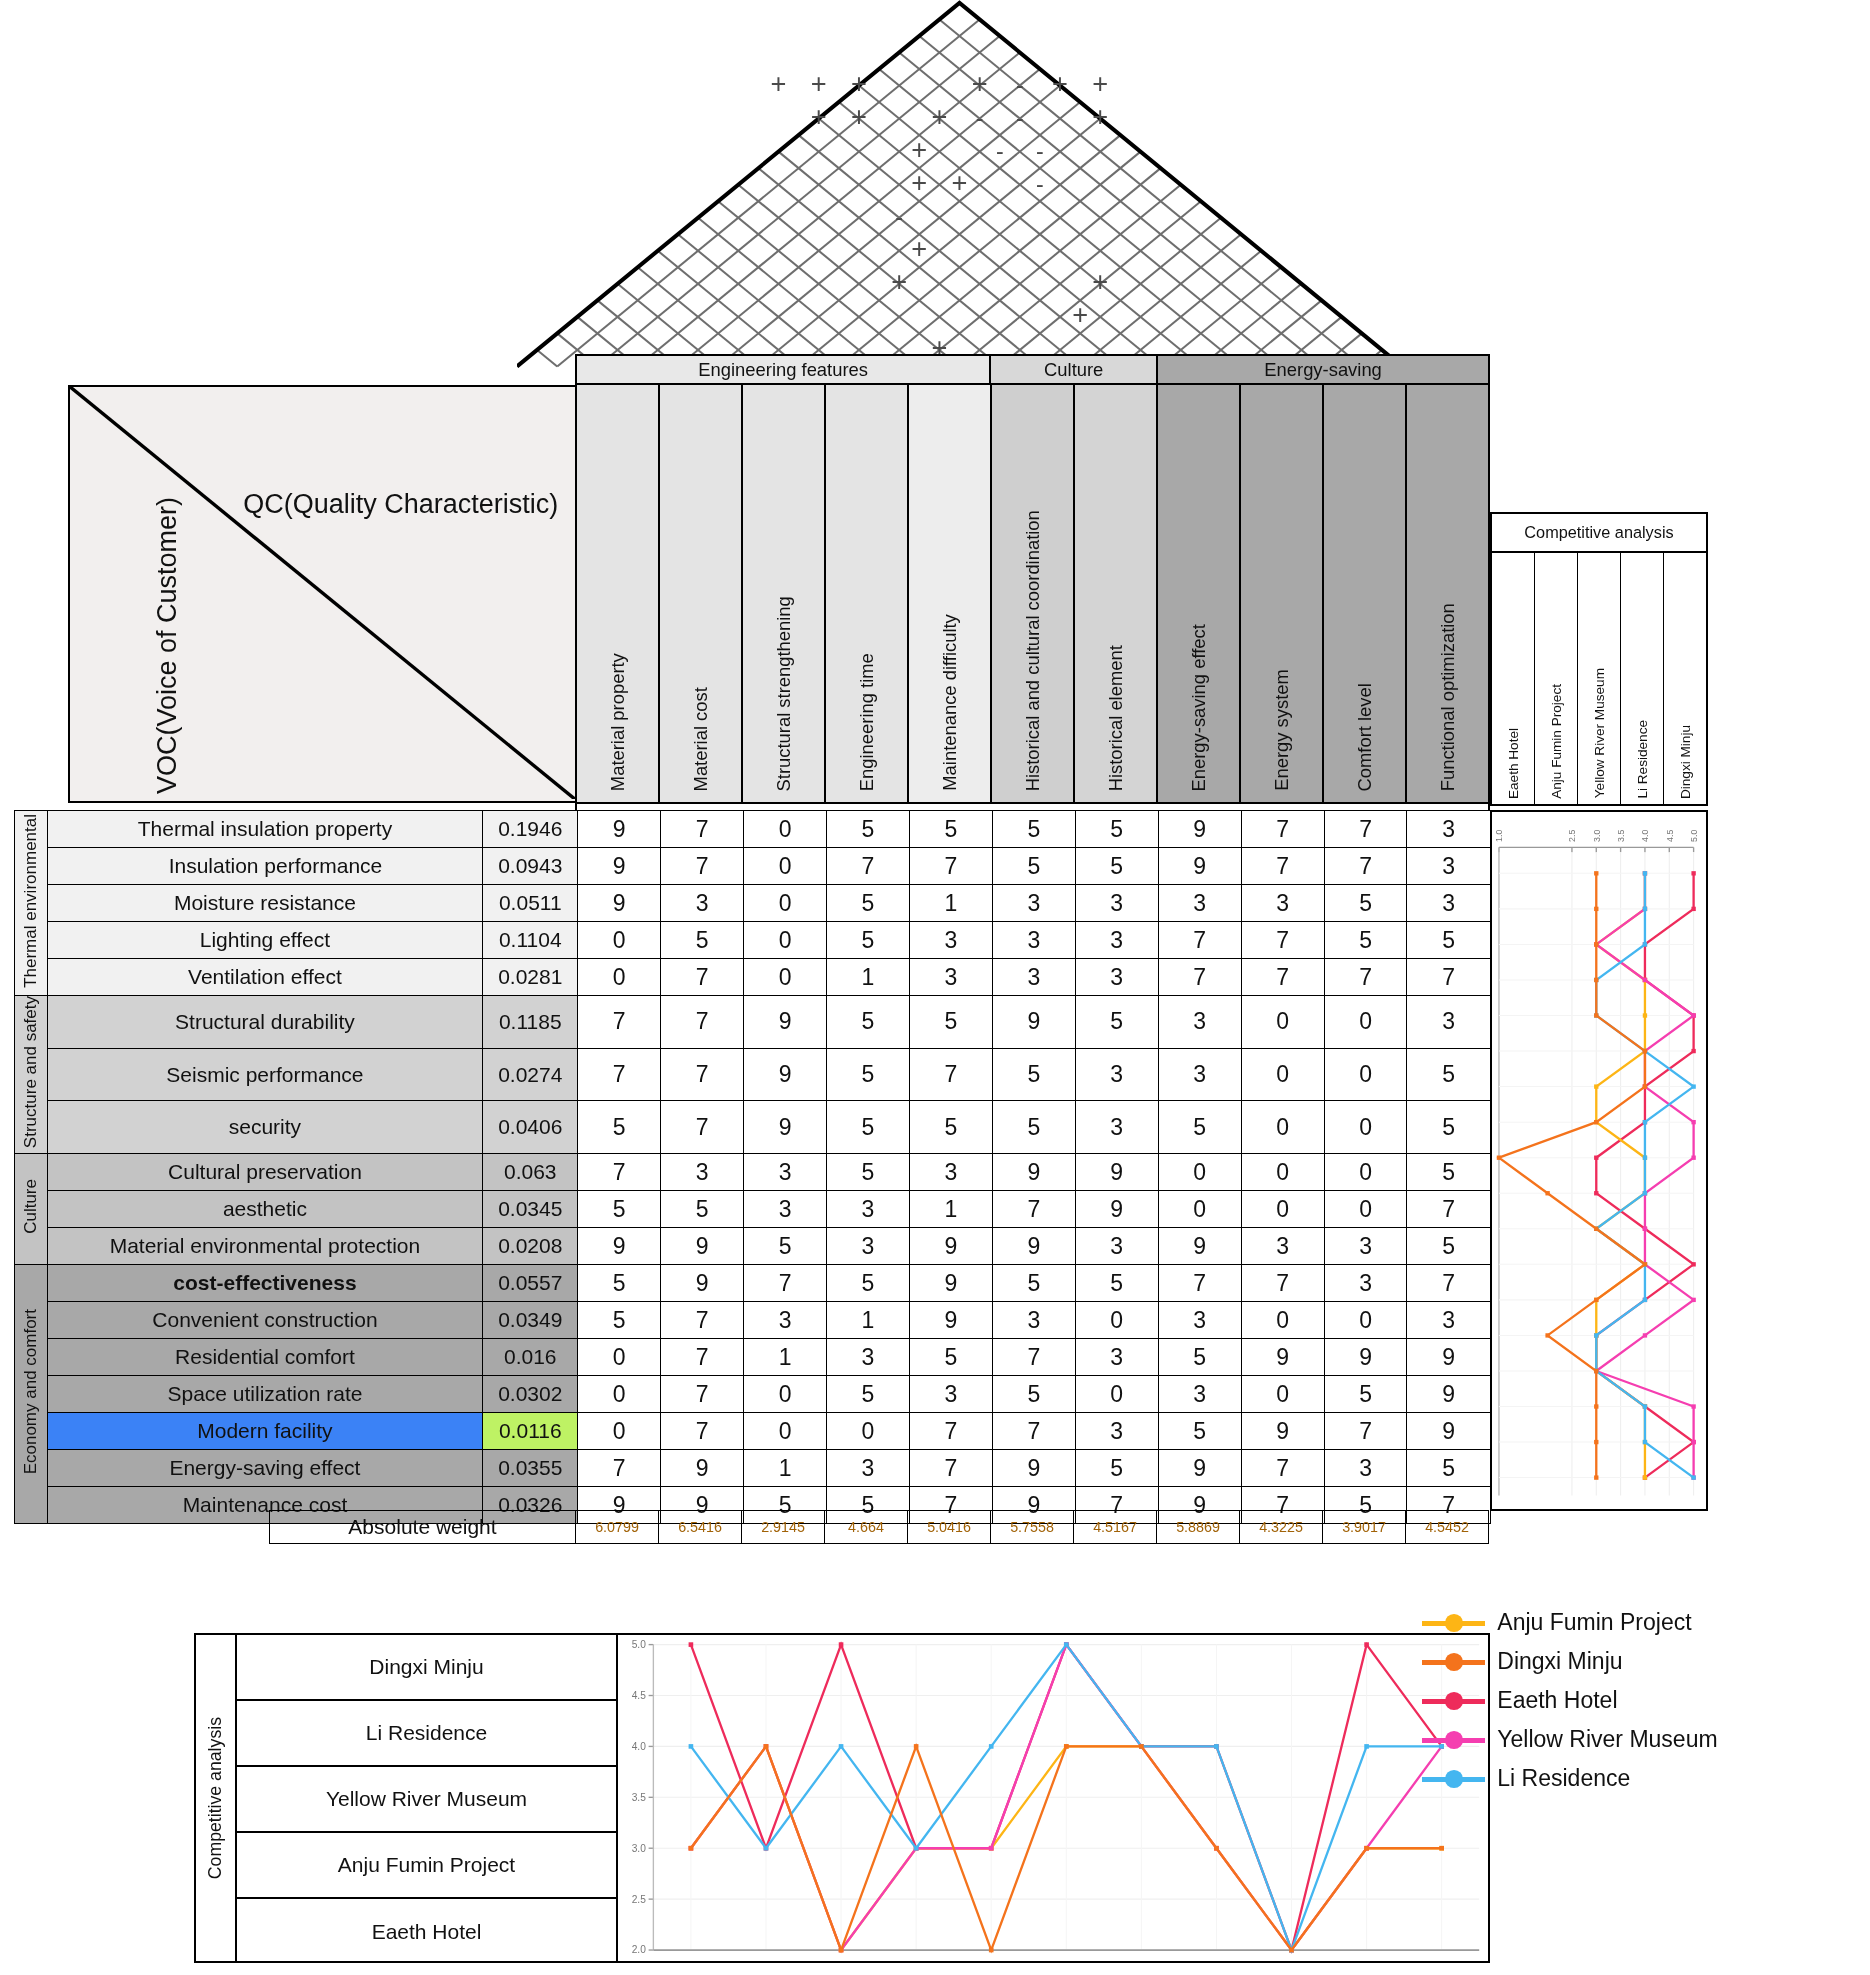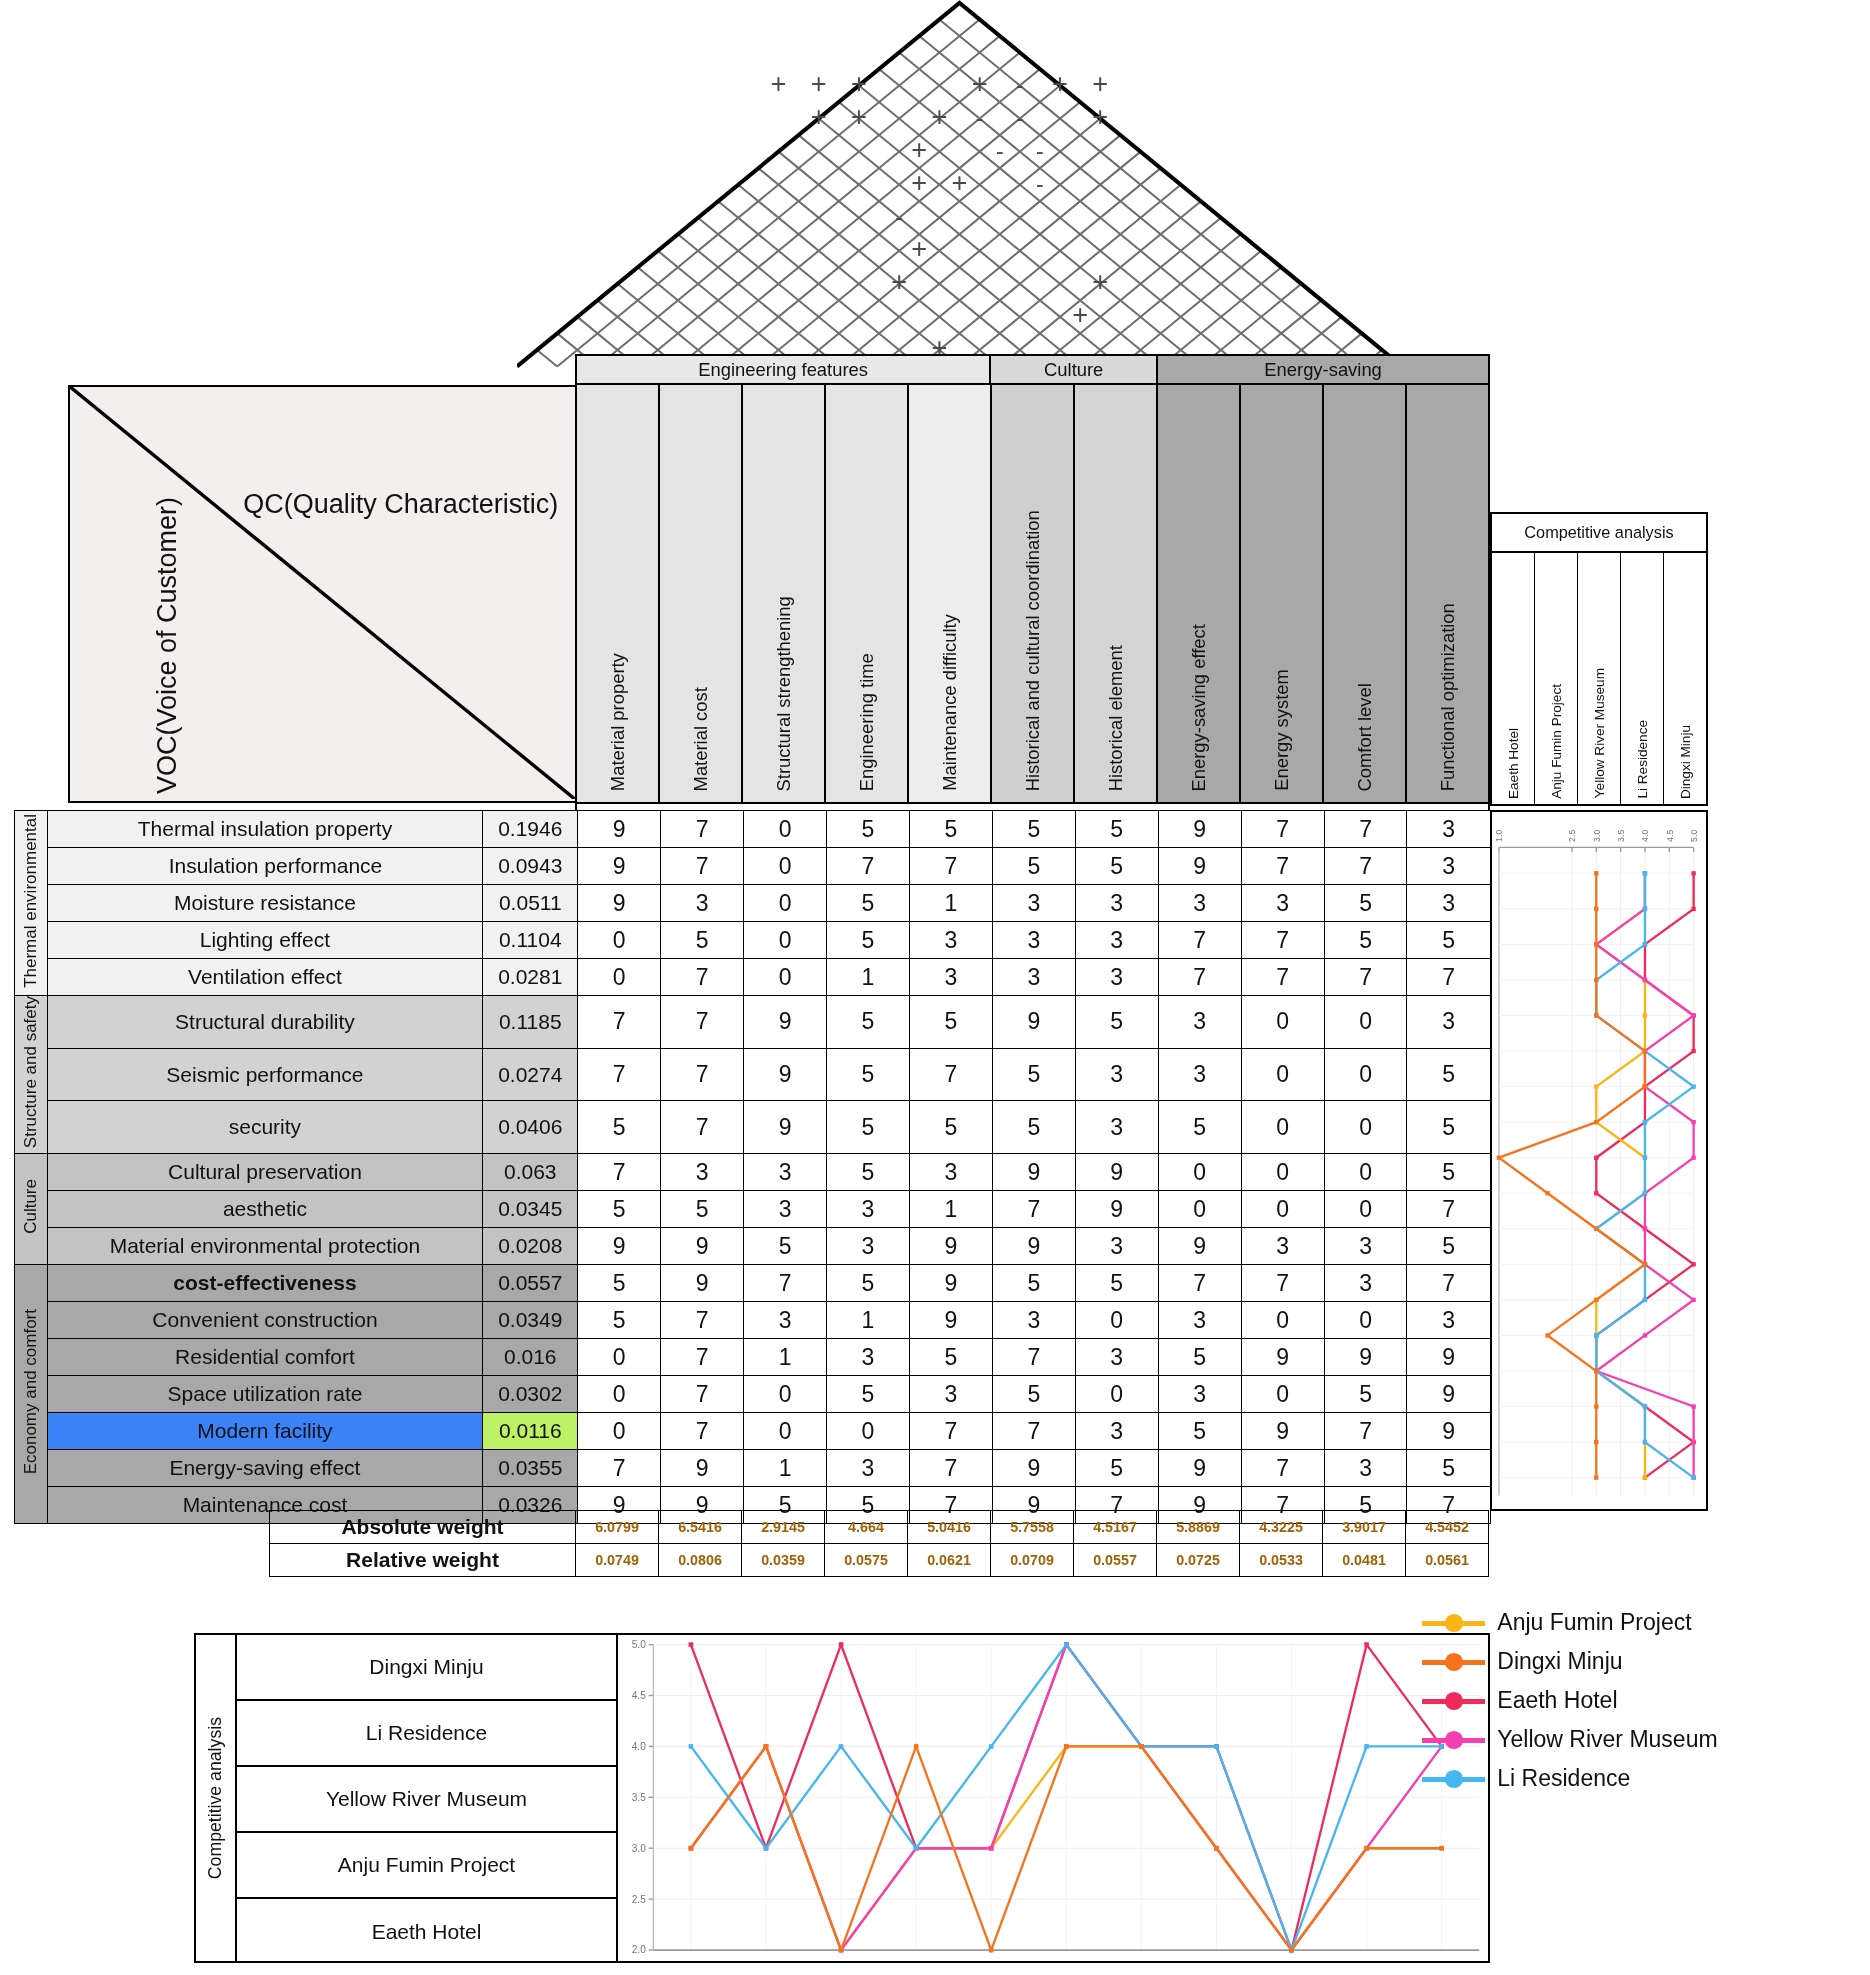--- a/index.html
+++ b/index.html
@@ -61,21 +61,21 @@
   table.m td { border:1.4px solid #000; padding:0; }
   .catcell { width:33px; font-size:17px; color:#111; text-align:center; }
   .namecell { width:436px; height:37px; font-size:21px; color:#111;
               text-align:center; vertical-align:middle; }
   .wcell { width:95px; font-size:21px; color:#111; text-align:center; vertical-align:middle; }
   .vcell { width:83px; font-size:23px; color:#111; text-align:center; vertical-align:middle;
            background:#fff; }
 
   
   #weights { left:269px; top:1510px; width:1222px; }
-  table.w { border-collapse:collapse; table-layout:fixed;font-weight:bold; }
+  table.w { border-collapse:collapse; table-layout:fixed; }
   table.w td { border:1.4px solid #000; padding:0; height:33px; }
   .wlabel { width:306px; font-size:21px; text-align:center; color:#111; }
   .wval { width:83px; font-size:14.3px; text-align:center; color:#a16207; }
 
   
   #rca { left:1490px; top:512px; width:218px; }
   #rca-title { height:41px; border:2px solid #000; display:flex;
                align-items:center; justify-content:center; font-size:16.3px; color:#111; }
   #rca-cols { display:flex; height:253px; border:2px solid #000; border-top:none; }
   .rca-col { flex:1; border-right:1.4px solid #000;
@@ -536,34 +536,20 @@
           <td class="wval">6.5416</td>
           <td class="wval">2.9145</td>
           <td class="wval">4.664</td>
           <td class="wval">5.0416</td>
           <td class="wval">5.7558</td>
           <td class="wval">4.5167</td>
           <td class="wval">5.8869</td>
           <td class="wval">4.3225</td>
           <td class="wval">3.9017</td>
           <td class="wval">4.5452</td>
-        </tr>
-        <tr>
-          <td class="wlabel">Relative weight</td>
-          <td class="wval">0.0749</td>
-          <td class="wval">0.0806</td>
-          <td class="wval">0.0359</td>
-          <td class="wval">0.0575</td>
-          <td class="wval">0.0621</td>
-          <td class="wval">0.0709</td>
-          <td class="wval">0.0557</td>
-          <td class="wval">0.0725</td>
-          <td class="wval">0.0533</td>
-          <td class="wval">0.0481</td>
-          <td class="wval">0.0561</td>
         </tr>
       </tbody>
   </table>
 </div>
 
 <div id="rca" class="abs">
   <div id="rca-title">Competitive analysis</div>
   <div id="rca-cols">
       <div class="rca-col">
         <span class="vtext">Eaeth Hotel</span>

